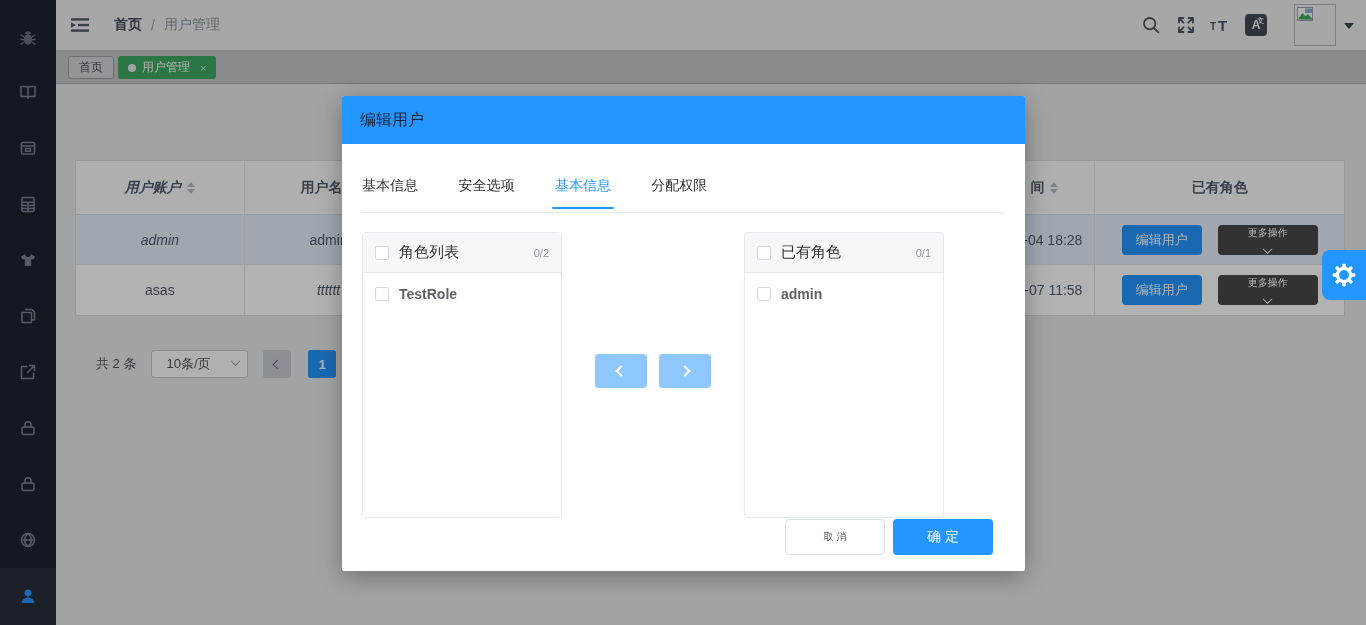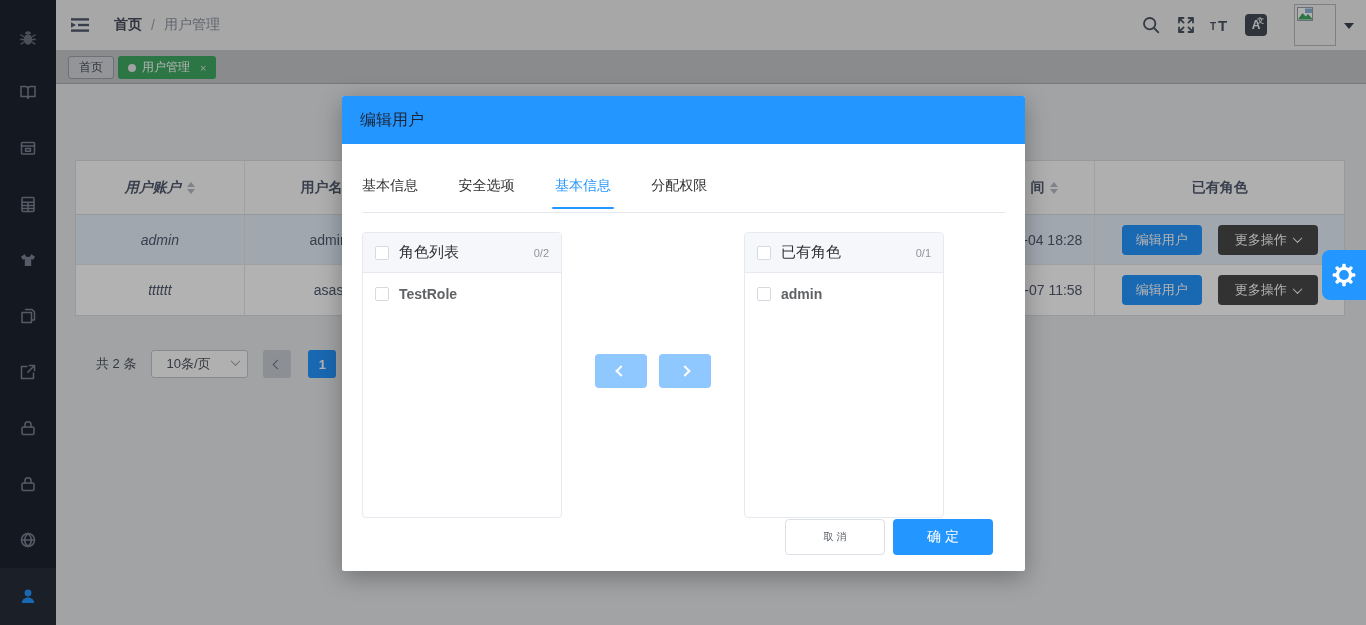--- a/index.html
+++ b/index.html
@@ -55,22 +55,22 @@
   .tcell { display:flex; align-items:center; justify-content:center; font-size:14px; border-right:1px solid #e3e5e8; }
   .tcell:last-child { border-right:none; }
   .c1 { width:169px;font-style:italic; } .c2 { width:169px; } .c3 { width:505px; } .c4 { width:178px; } .c5 { width:249px; }
   .c4 { justify-content:flex-end; padding-right:12px; }
   .trow.head .c4 { padding-right:36px; }
   .sort { display:inline-flex; flex-direction:column; gap:2px; margin-left:6px; }
   .sort i { display:block; width:0; height:0; border-left:4px solid transparent; border-right:4px solid transparent; }
   .sort .up { border-bottom:5px solid #b6bac2; }
   .sort .dn { border-top:5px solid #b6bac2; }
   .btn-edit { width:80px; height:30px; border:none; border-radius:4px; background:#2496ff; color:#fff; font-size:13px; cursor:pointer; font-family:inherit; }
-  .btn-more { width:100px; height:30px; border:none; border-radius:4px; background:#484848; color:#fff; font-size:13px; cursor:pointer;
-              display:inline-flex; align-items:center; justify-content:center; gap:7px; margin-left:16px; font-family:inherit; }
+  .btn-more { width:100px; height:30px; border:none; border-radius:4px; background:#484848; color:#fff; font-size:10px; cursor:pointer;
+              display:inline-flex; align-items:center; justify-content:center; gap:7px; margin-left:16px; font-family:inherit;flex-direction:column; }
   .chev { display:inline-block; width:7px; height:7px; border-right:1.5px solid currentColor; border-bottom:1.5px solid currentColor; }
   .chev.down { transform:rotate(45deg) translate(-1px,-1px); }
   .chev.left { transform:rotate(135deg); }
   .chev.right { transform:rotate(-45deg); }
 
   .pager { position:absolute; left:19px; top:266px; height:28px; display:flex; align-items:center; }
   .pg-total { font-size:13px; color:#4c525c; margin-left:21px; }
   .pg-size { width:97px; height:28px; border:1px solid #c3c7ce; border-radius:3px; background:#fdfdfd; margin-left:15px;
              display:flex; align-items:center; justify-content:space-between; padding:0 8px 0 14px; font-size:13px; color:#4c525c; cursor:pointer; }
   .pg-size .chev { color:#9ba1aa; margin-top:-3px; }
@@ -290,25 +290,25 @@
         <div class="tcell c5">
           <button class="btn-edit">编辑用户</button>
           <button class="btn-more">
             <span>更多操作</span>
               <i class="chev down"></i>
           </button>
         </div>
       </div>
 
       <div class="trow body">
+        <div class="tcell c2">
+            <span>asas</span>
+          </div>
         <div class="tcell c1">
             <span>tttttt</span>
-          </div>
-        <div class="tcell c2">
-            <span>asas</span>
           </div>
         <div class="tcell c3"></div>
         <div class="tcell c4">
             <span>-07 11:58</span>
           </div>
         <div class="tcell c5">
           <button class="btn-edit">编辑用户</button>
           <button class="btn-more">
             <span>更多操作</span>
               <i class="chev down"></i>

